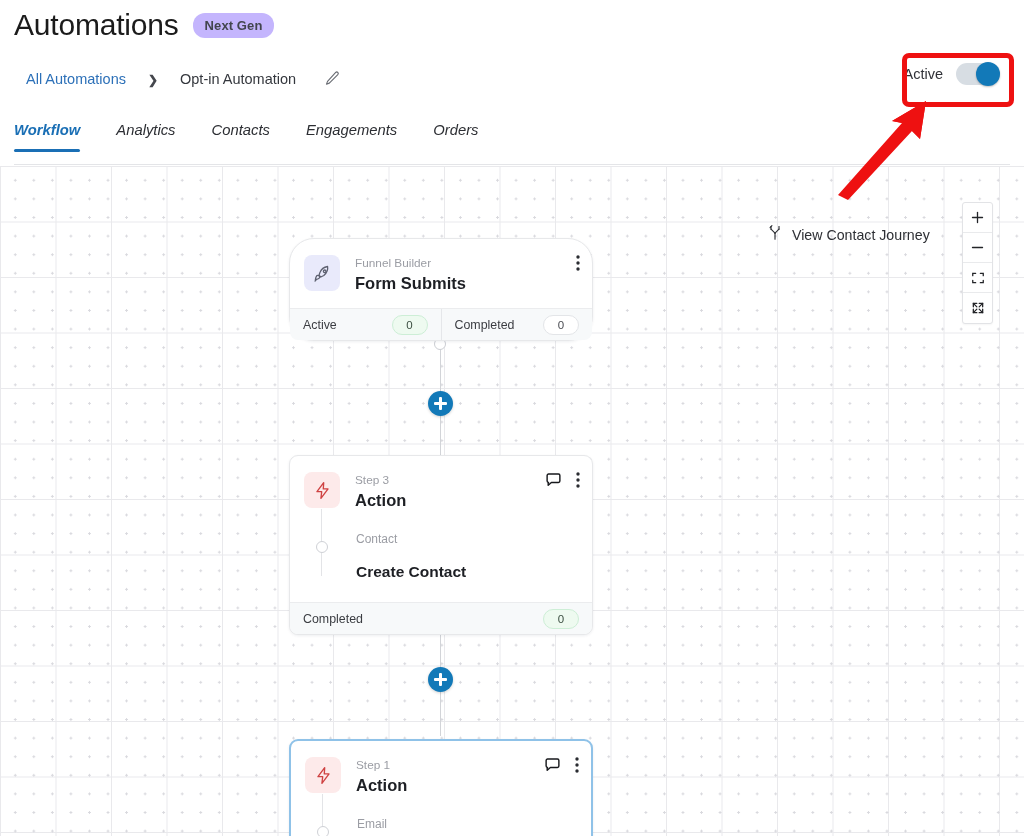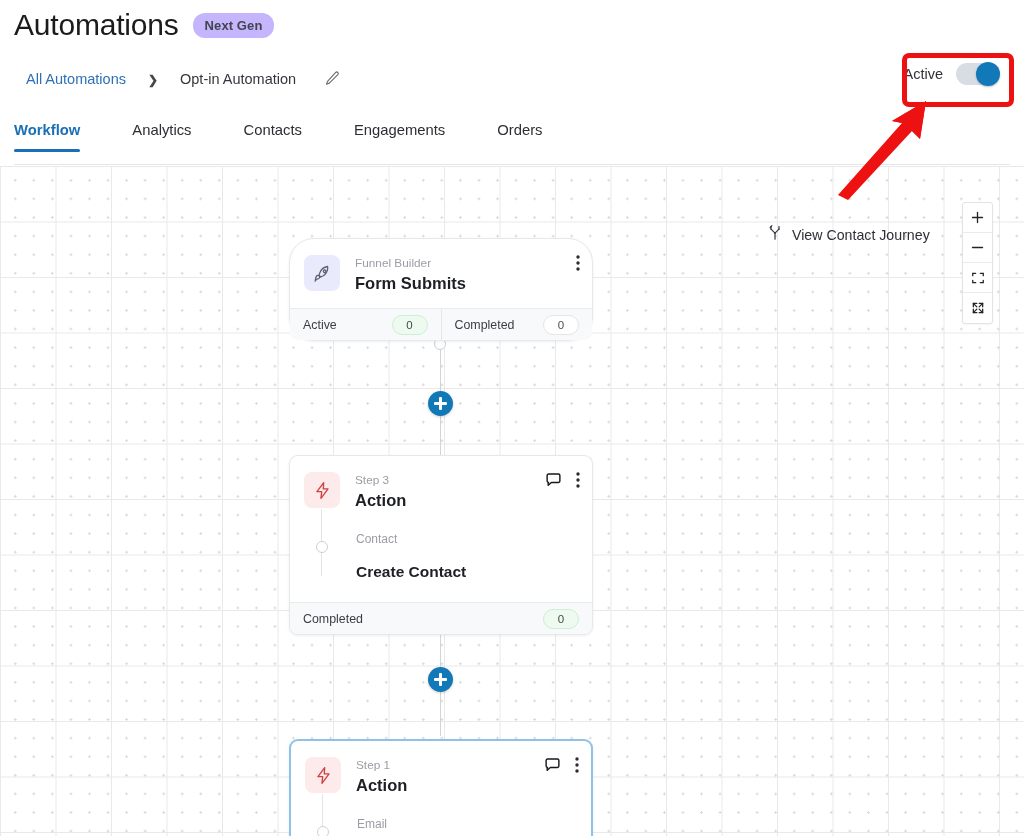--- a/index.html
+++ b/index.html
@@ -20,21 +20,21 @@
     background:#c4b5fd; color:#42454e; font-size:13px; font-weight:600;
     padding:5px 12px; border-radius:12px; letter-spacing:0.1px;
   }
 
   .breadcrumb { position:absolute; left:26px; top:70px; display:flex; align-items:flex-end; gap:22px; font-size:14.5px; }
   .crumb-link { color:#2c70b8; cursor:pointer; }
   .crumb-sep { color:#44474d; font-size:12px; font-weight:bold; }
   .crumb-current { color:#34373d; }
   .pencil-icon { display:inline-flex; margin-left:6px; cursor:pointer; }
 
-  .tabs { position:absolute; left:14px; top:122px; display:flex; gap:16px; }
+  .tabs { position:absolute; left:14px; top:122px; display:flex; gap:0;font-style:italic; }
   .tab {
     font-size:14.8px; color:#2c2e33; padding:0 18px 14px 0; margin-right:18px;
     cursor:pointer; position:relative; white-space:nowrap;
   }
   .tab:first-child { padding-left:0; }
   .tab.active { color:#1a6fb5; font-weight:600; }
   .tab.active::after {
     content:""; position:absolute; left:0; right:18px; bottom:0; height:3px; background:#1a6fb5; border-radius:2px;
   }
   .tabs-underline { position:absolute; left:14px; top:164px; width:996px; height:1px; background:#e4e5e8; }

